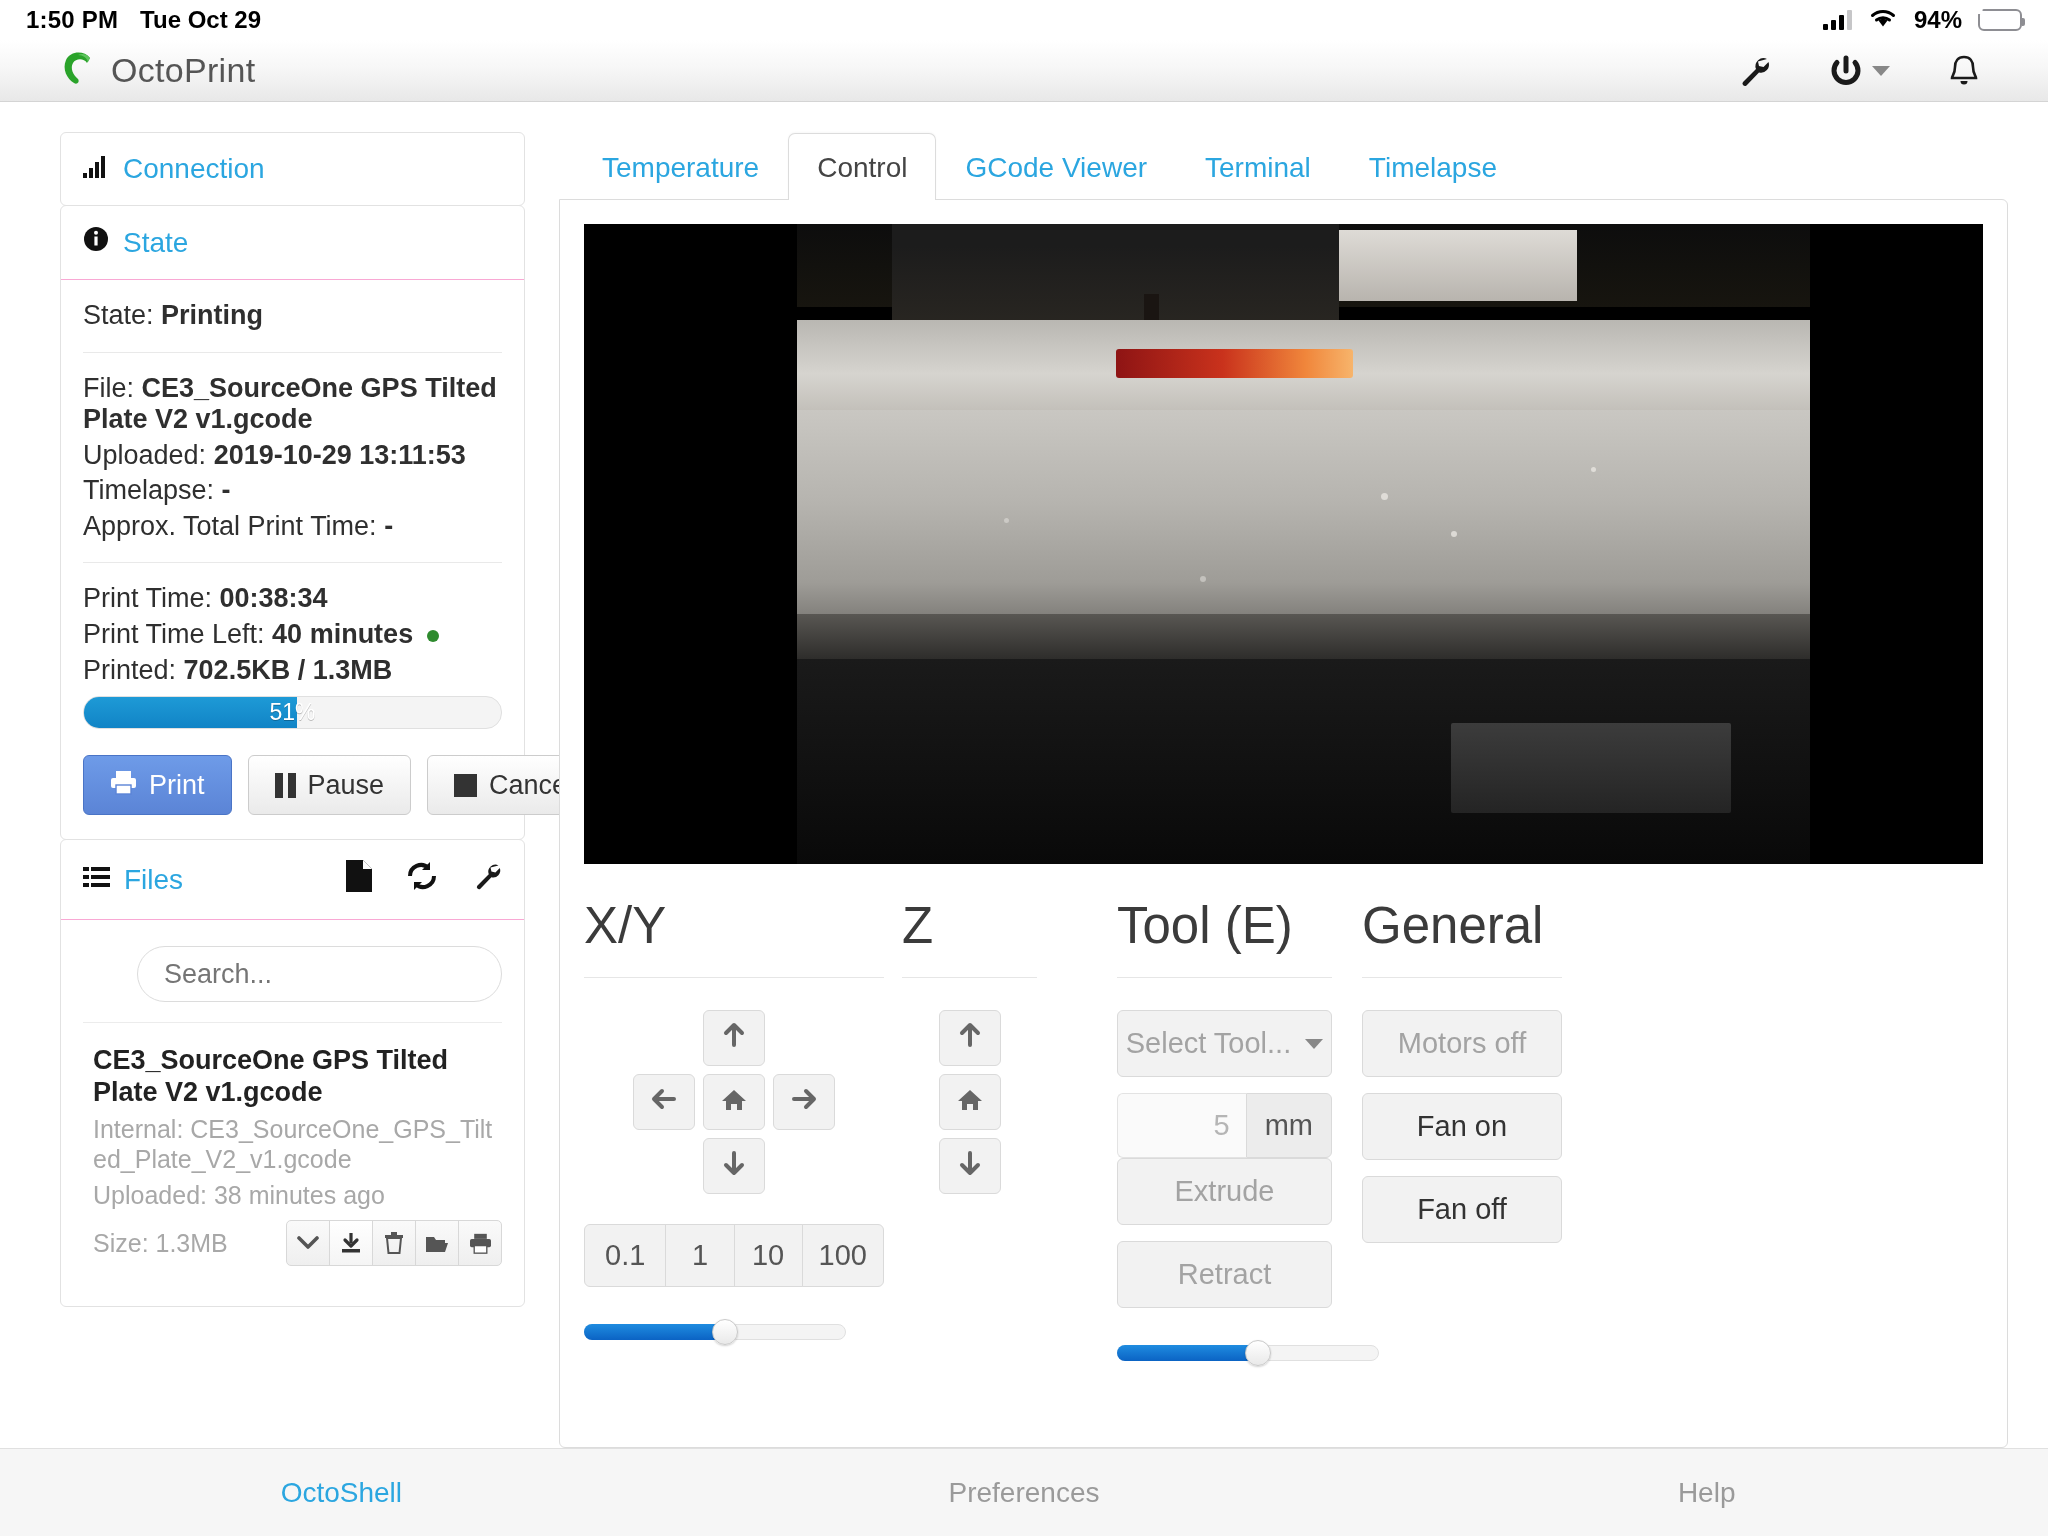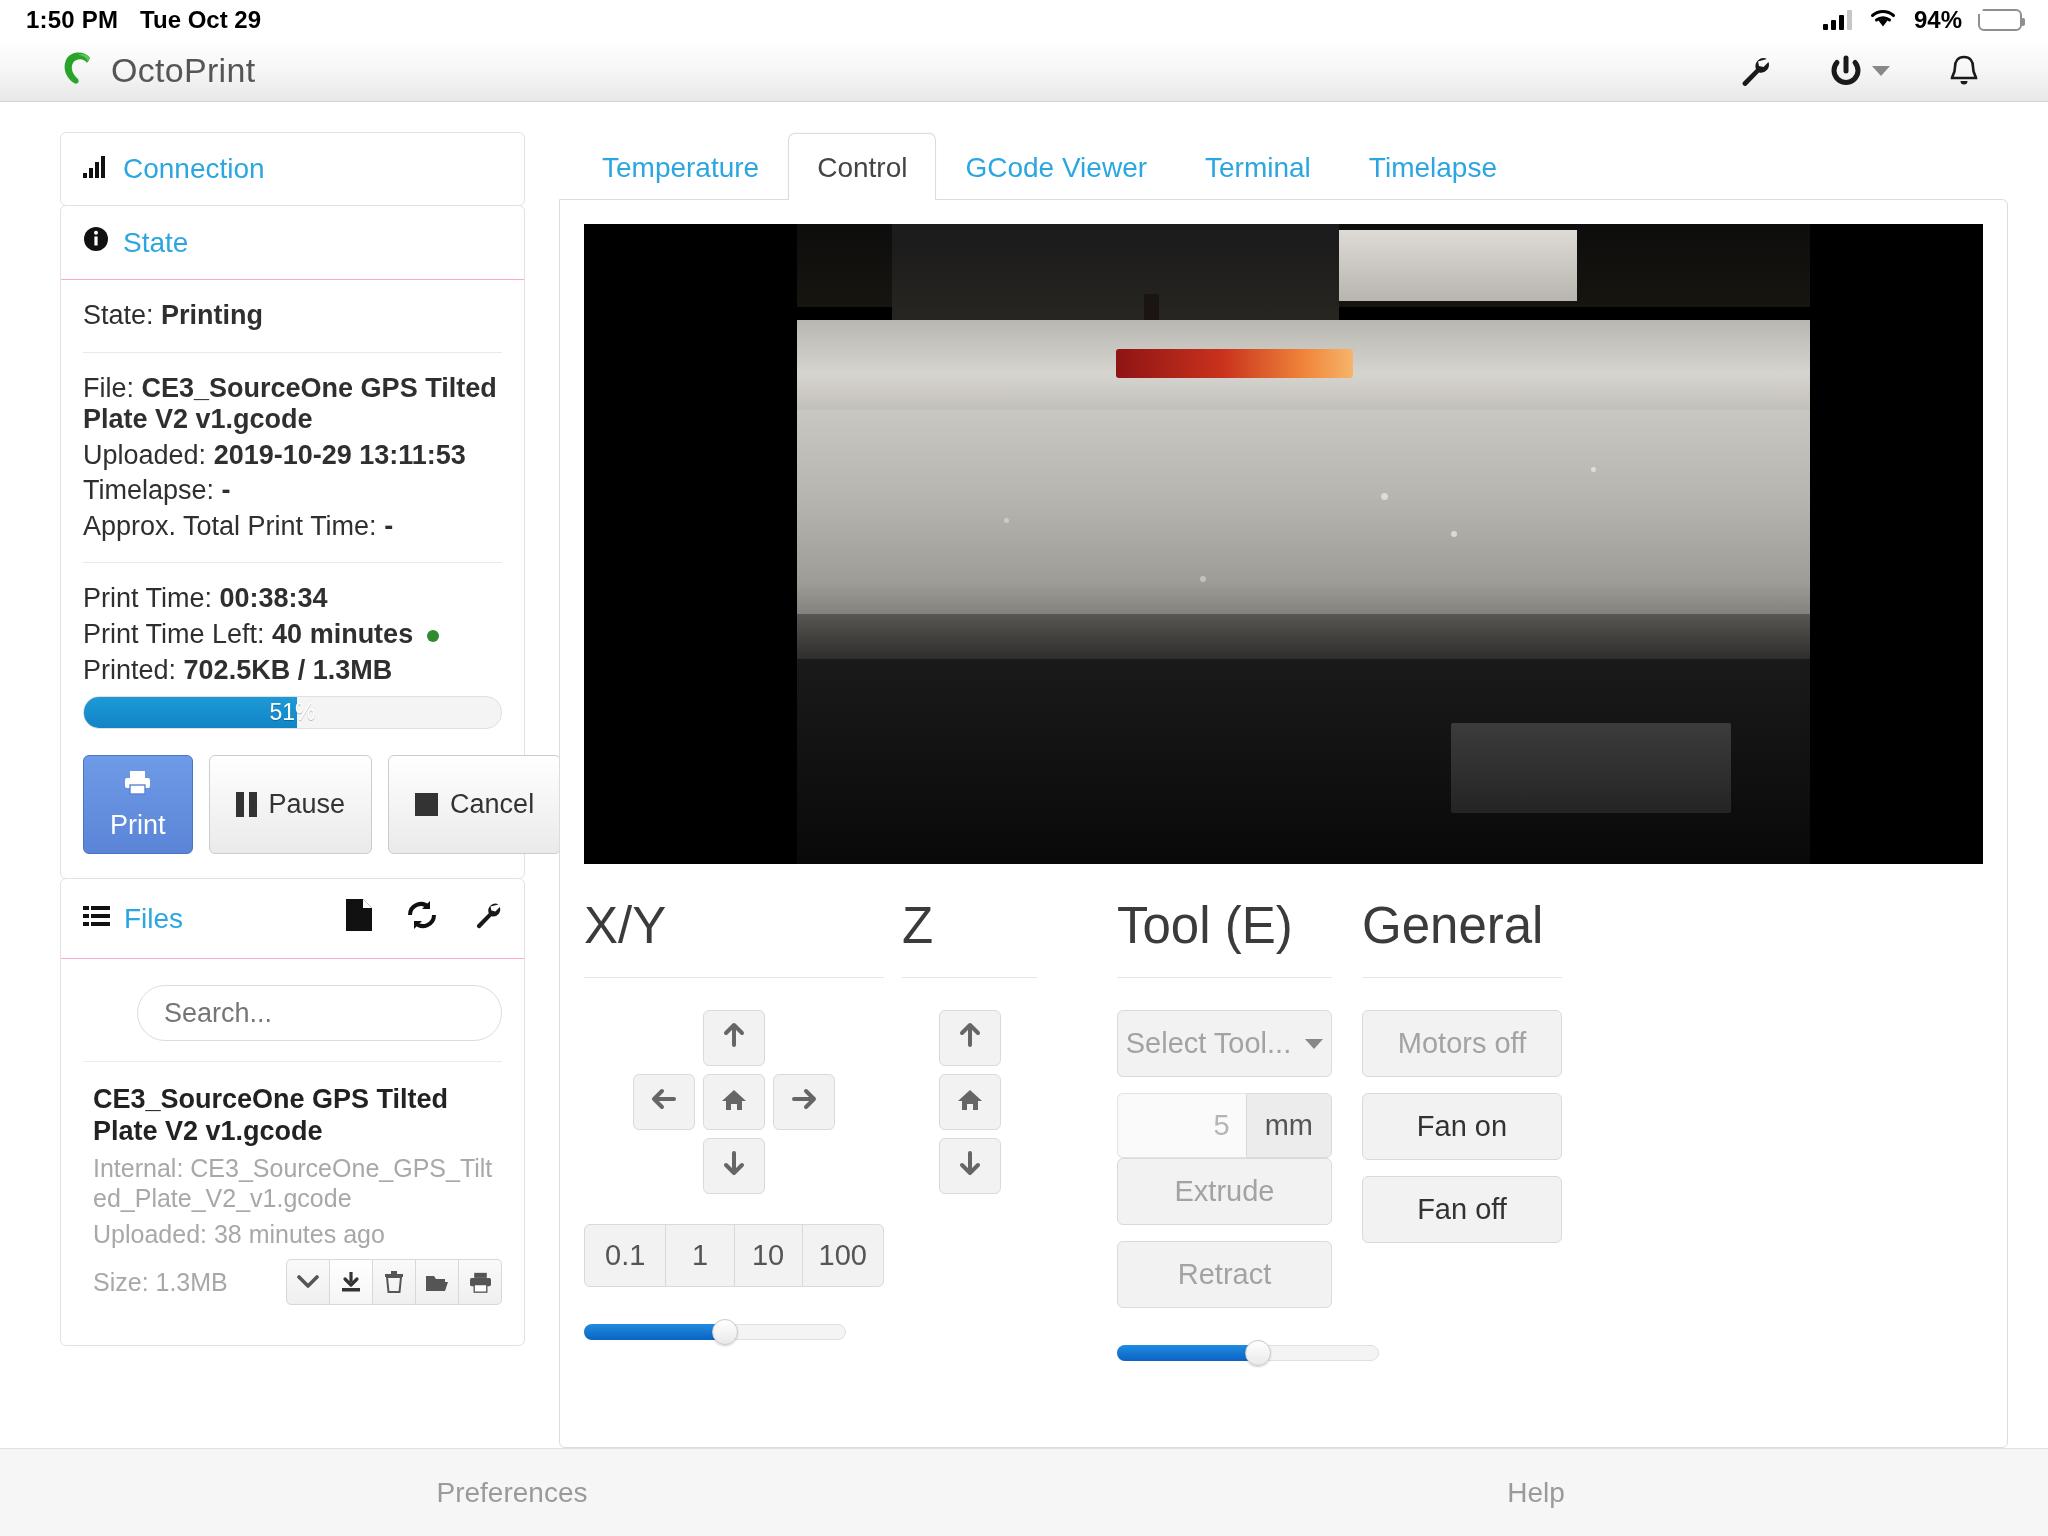--- a/index.html
+++ b/index.html
@@ -94,21 +94,21 @@
   }
 
   .btnrow { display: flex; gap: 16px; margin-top: 26px; }
   .btn {
     border: 1px solid #ccc; border-radius: 6px;
     background: linear-gradient(to bottom,#ffffff,#eaeaea);
     font-size: 27px; color: #333; padding: 14px 26px;
     display: flex; align-items: center; gap: 12px; cursor: pointer;
     line-height: 1;
   }
-  .btn.primary { background: linear-gradient(to bottom,#6e9be8,#5b84d6); border-color: #4a74c6; color: #fff; flex-direction: column; }
+  .btn.primary { background: linear-gradient(to bottom,#6e9be8,#5b84d6); border-color: #4a74c6; color: #fff; }
   .ic-pause { display:flex; gap:5px; }
   .ic-pause i { display:block; width:8px; height:25px; background:#333; }
   .ic-stop { width:23px;height:23px;background:#333; }
 
   
   .search-wrap { padding: 6px 0 4px 0; display:flex; justify-content:flex-end; }
   .search {
     width: 365px; height: 56px; border: 1px solid #dcdcdc; border-radius: 28px;
     background: #fff; font-size: 27px; color: #999; padding: 0 26px;
     font-family: "Liberation Sans", sans-serif; outline: none;
@@ -637,15 +637,16 @@
           <div class="g-btn">Fan on</div>
           <div class="g-btn">Fan off</div>
         </div>
 
       </div>
     </div>
   </div>
 </div>
 
 <div class="footer">
+  <div class="foot-link accent">OctoShell</div>
   <div class="foot-link">Preferences</div>
   <div class="foot-link">Help</div>
 </div>
 
 </body></html>

